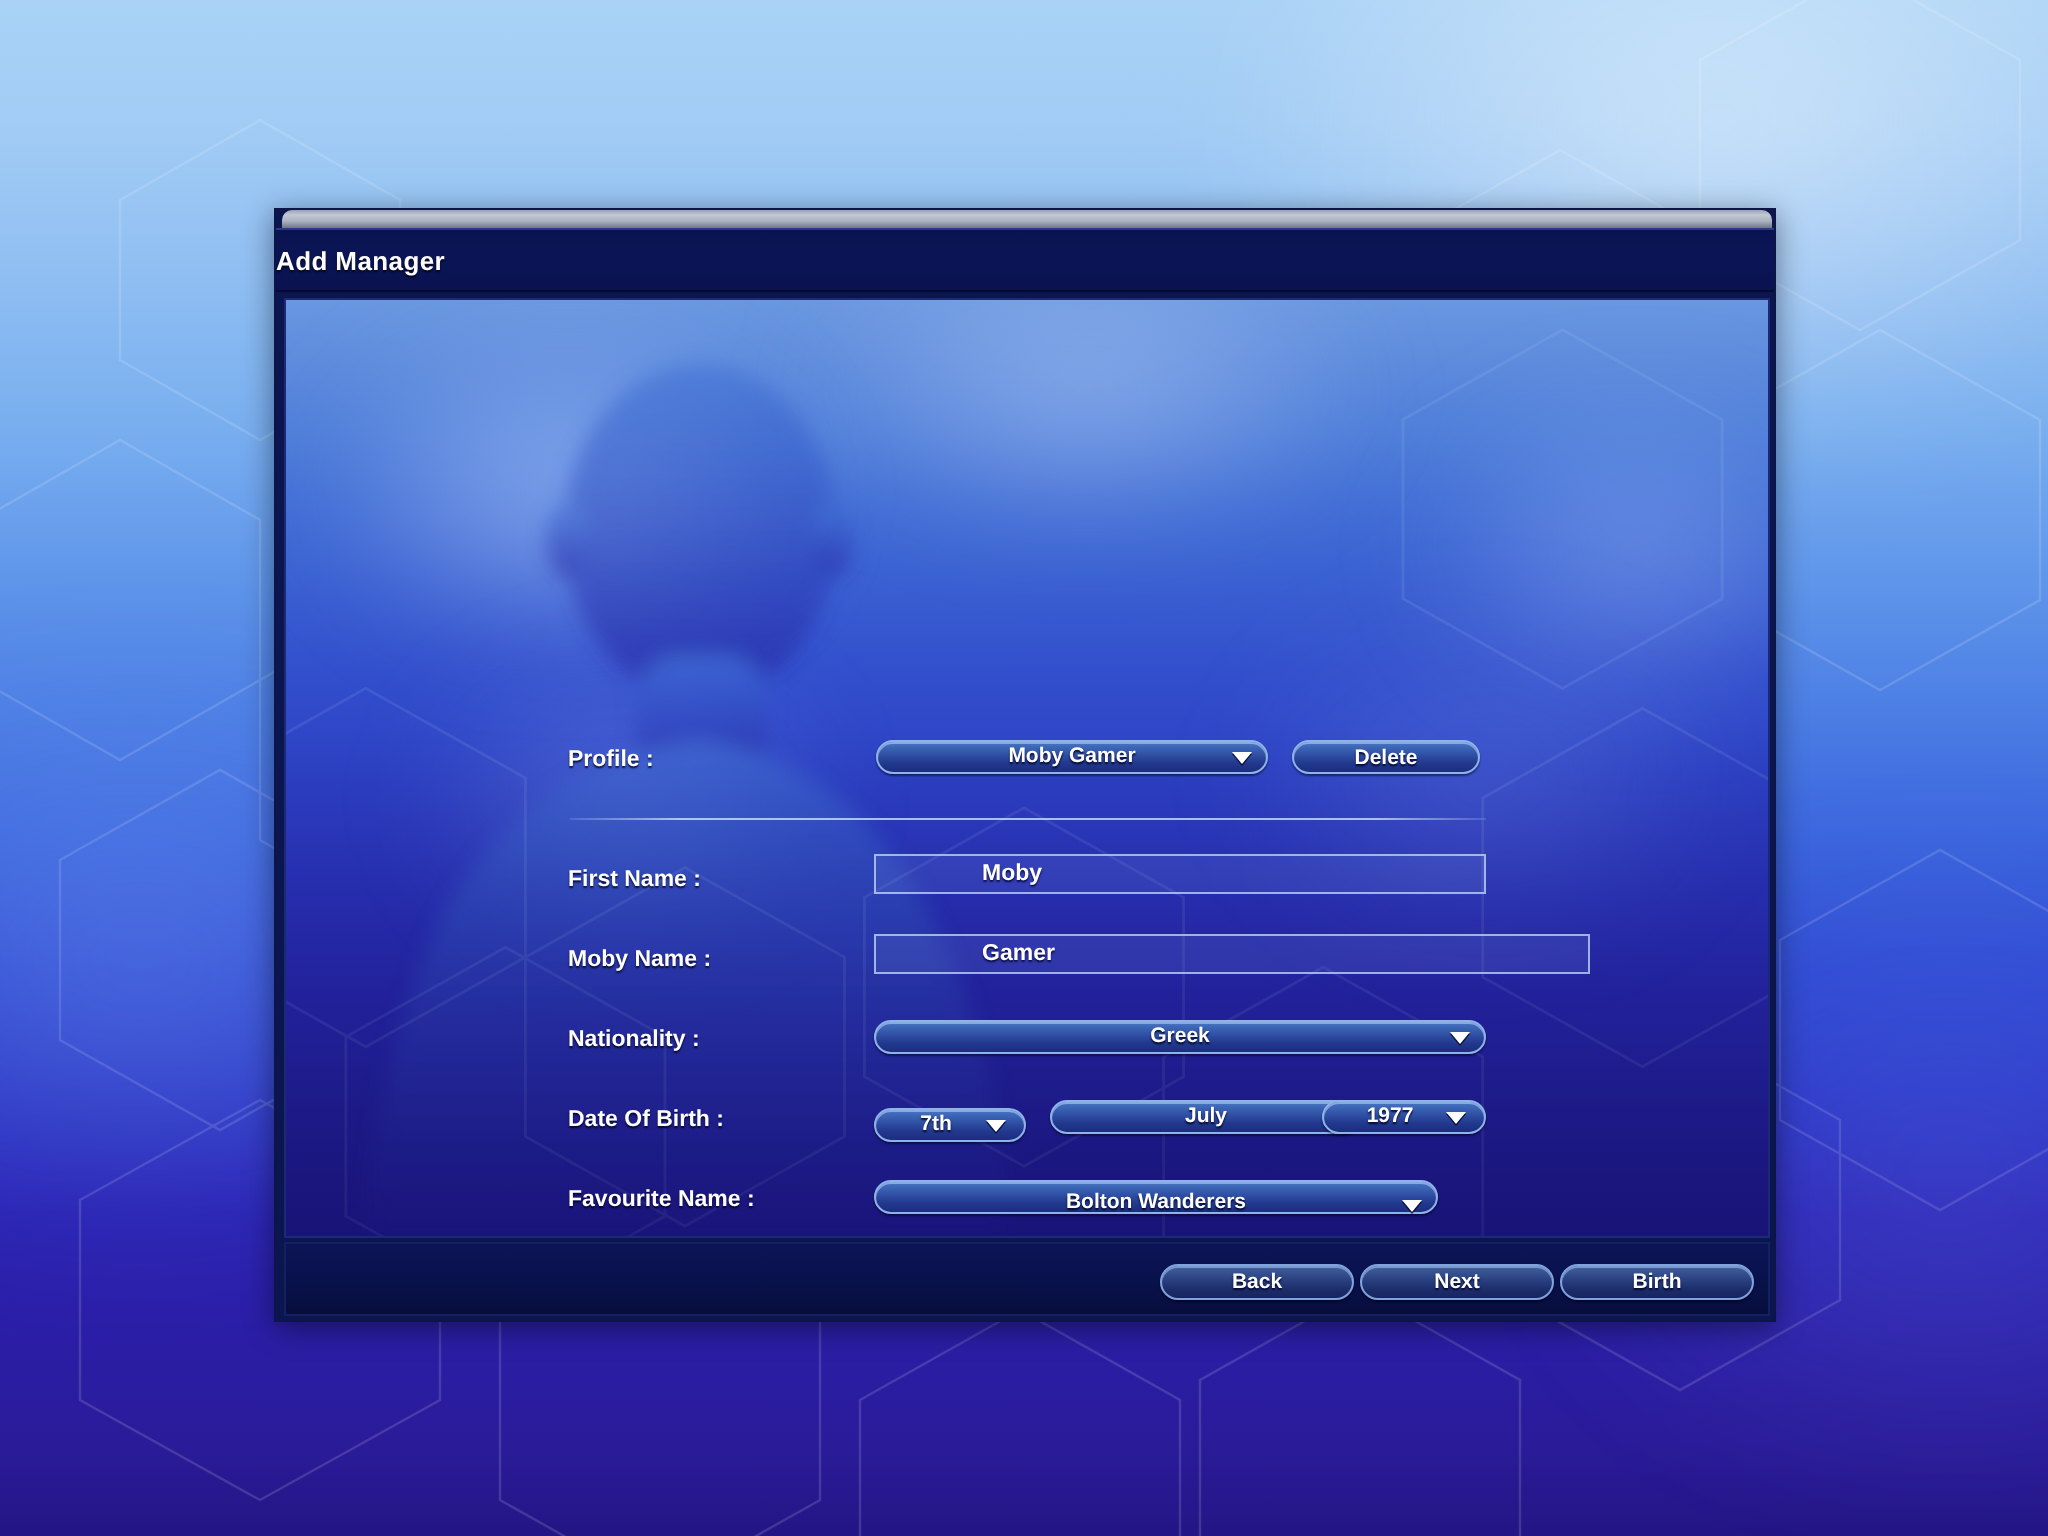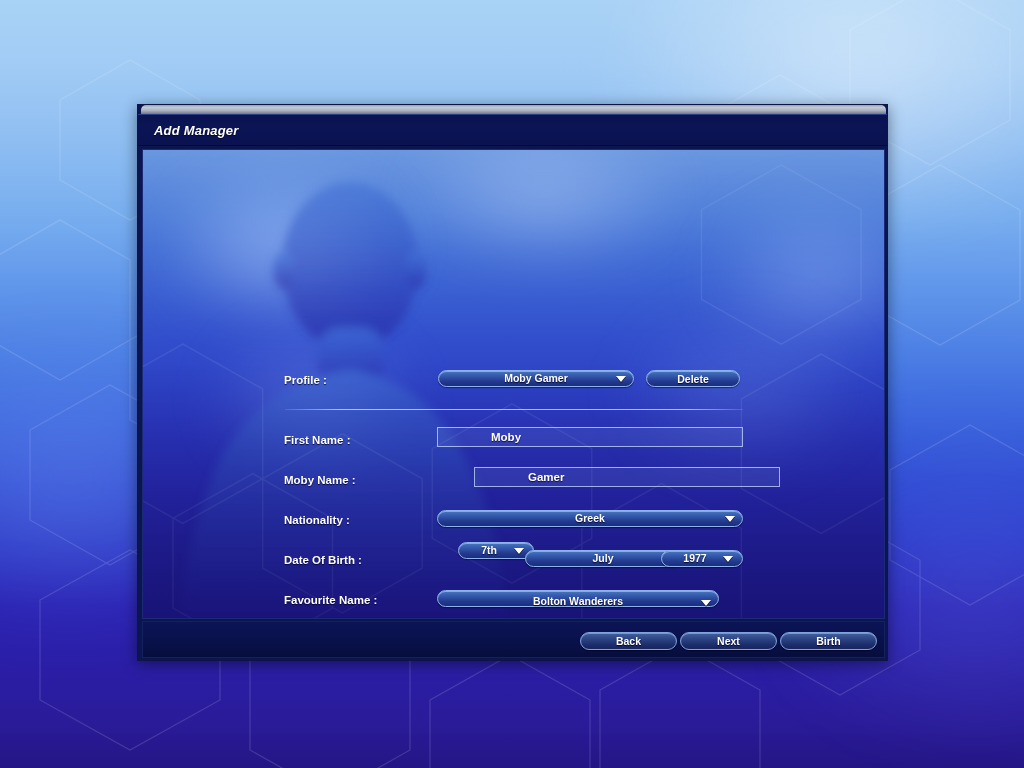--- a/index.html
+++ b/index.html
@@ -91,24 +91,22 @@
     background: linear-gradient(180deg,#0a1350 0%, #0b1556 40%, #0a1250 100%);
     border-top: 1px solid #2a3a86;
     border-bottom: 1px solid #050a2e;
     display: flex;
     align-items: center;
   }
   .titlebar .ttl {
     color: #ffffff;
     font-size: 13px;
     font-weight: bold;
-    margin-left: 16px;
     letter-spacing: .2px;
     text-shadow: 0 1px 1px rgba(0,0,0,.7);
-    font-style: italic;
   }
 
   
   #panel {
     position: absolute;
     left: 4px;
     top: 44px;
     width: 743px;
     height: 470px;
     overflow: hidden;
@@ -421,36 +419,36 @@
         <div class="row" style="top:279px;">
           <span class="lbl">First Name :</span>
         </div>
         <div class="textinput" style="left:294px; top:277px; width:306px;" title="">
           <span class="val">Moby</span>
         </div>
 
         <div class="row" style="top:319px;">
           <span class="lbl">Moby Name :</span>
         </div>
-        <div class="textinput" style="left:294px; top:317px; width:306px;margin-left:37px;" title="">
+        <div class="textinput" style="left:294px; top:317px; width:358px;" title="">
           <span class="val">Gamer</span>
         </div>
 
         <div class="row" style="top:359px;">
           <span class="lbl">Nationality :</span>
         </div>
         <div class="combo" style="left:294px; top:360px; width:306px;">
           <span class="val">Greek</span>
           <span class="caret"></span>
         </div>
 
         <div class="row" style="top:399px;">
           <span class="lbl">Date Of Birth :</span>
         </div>
-        <div class="combo narrow" style="left:294px; top:392px; width:76px;margin-left:21px;">
+        <div class="combo narrow" style="left:294px; top:404px; width:76px;">
           <span class="val" style="margin-right:14px;">7th</span>
           <span class="caret"></span>
         </div>
         <div class="combo" style="left:382px; top:400px; width:156px;">
           <span class="val">July</span>
           <span class="caret"></span>
         </div>
         <div class="combo narrow" style="left:518px; top:400px; width:82px;">
           <span class="val" style="margin-right:14px;">1977</span>
           <span class="caret"></span>

